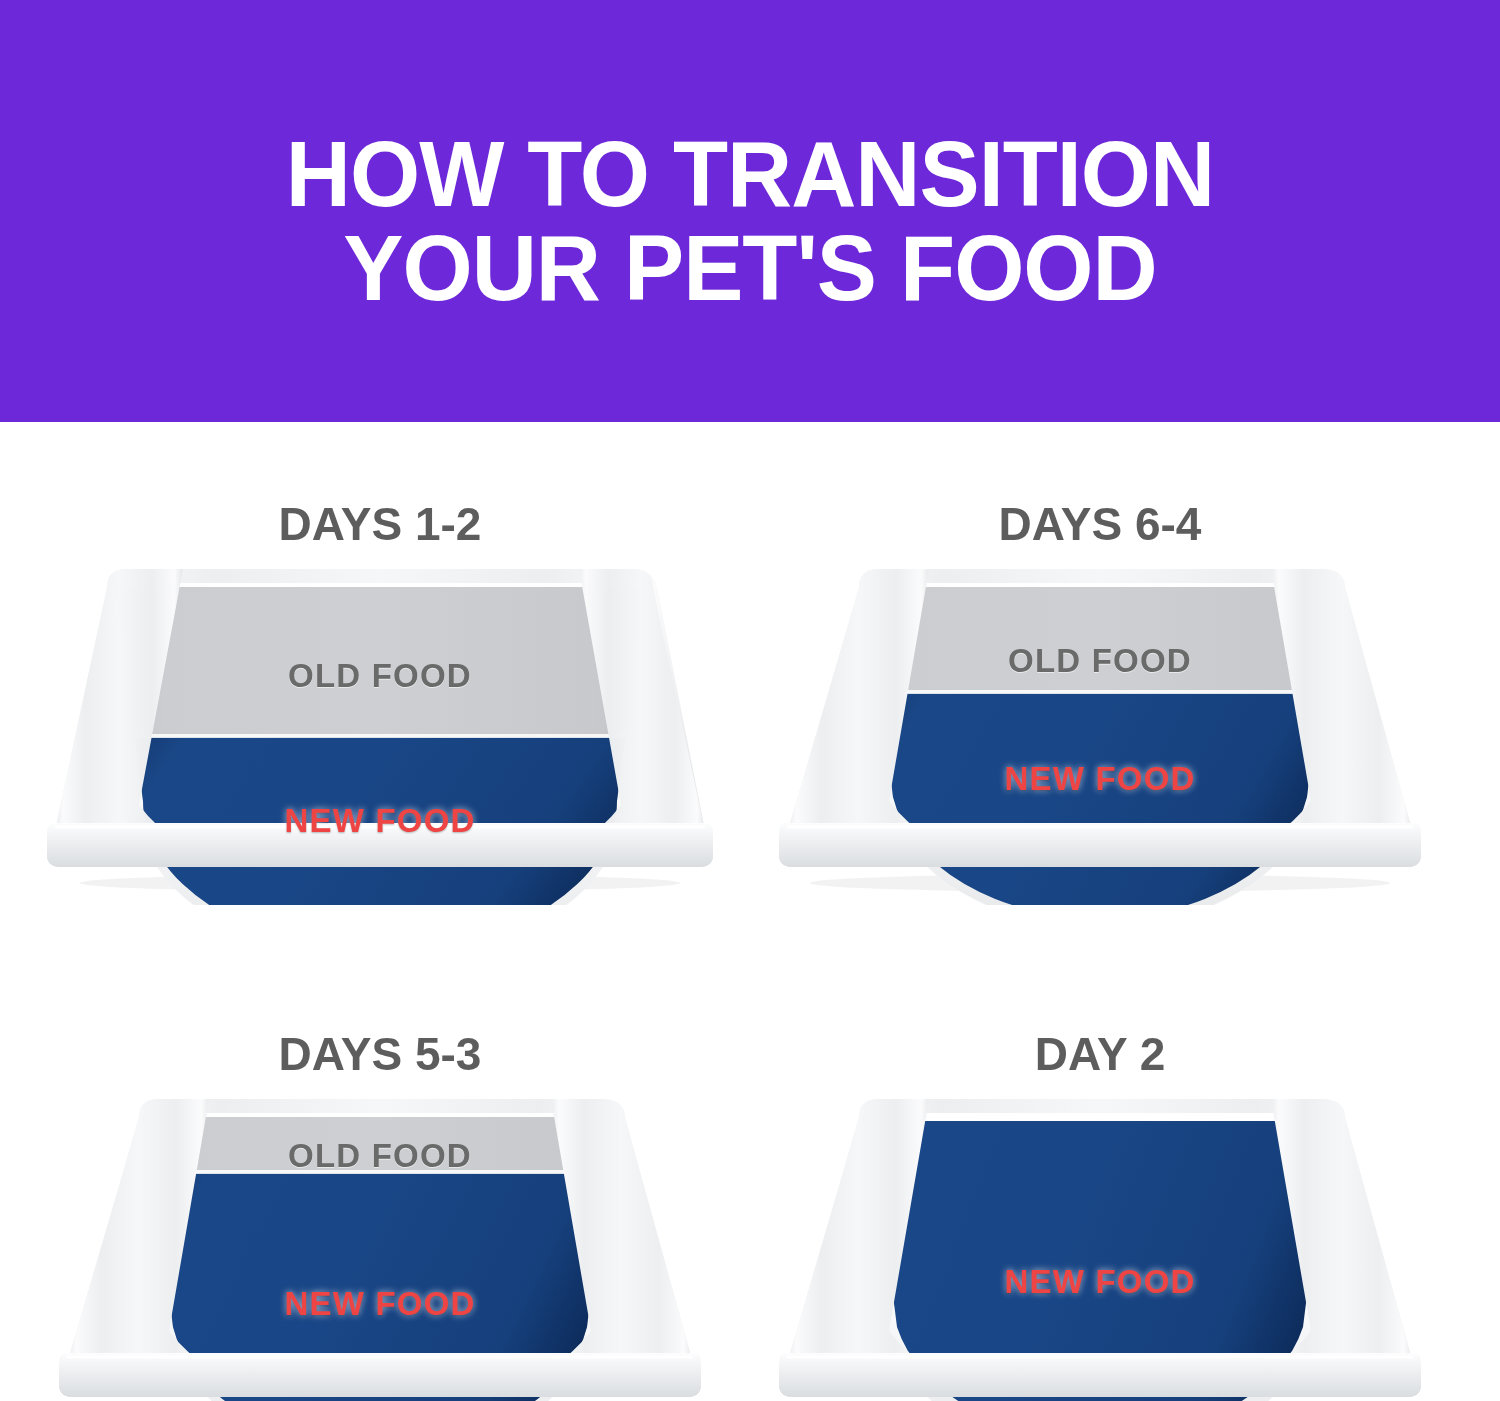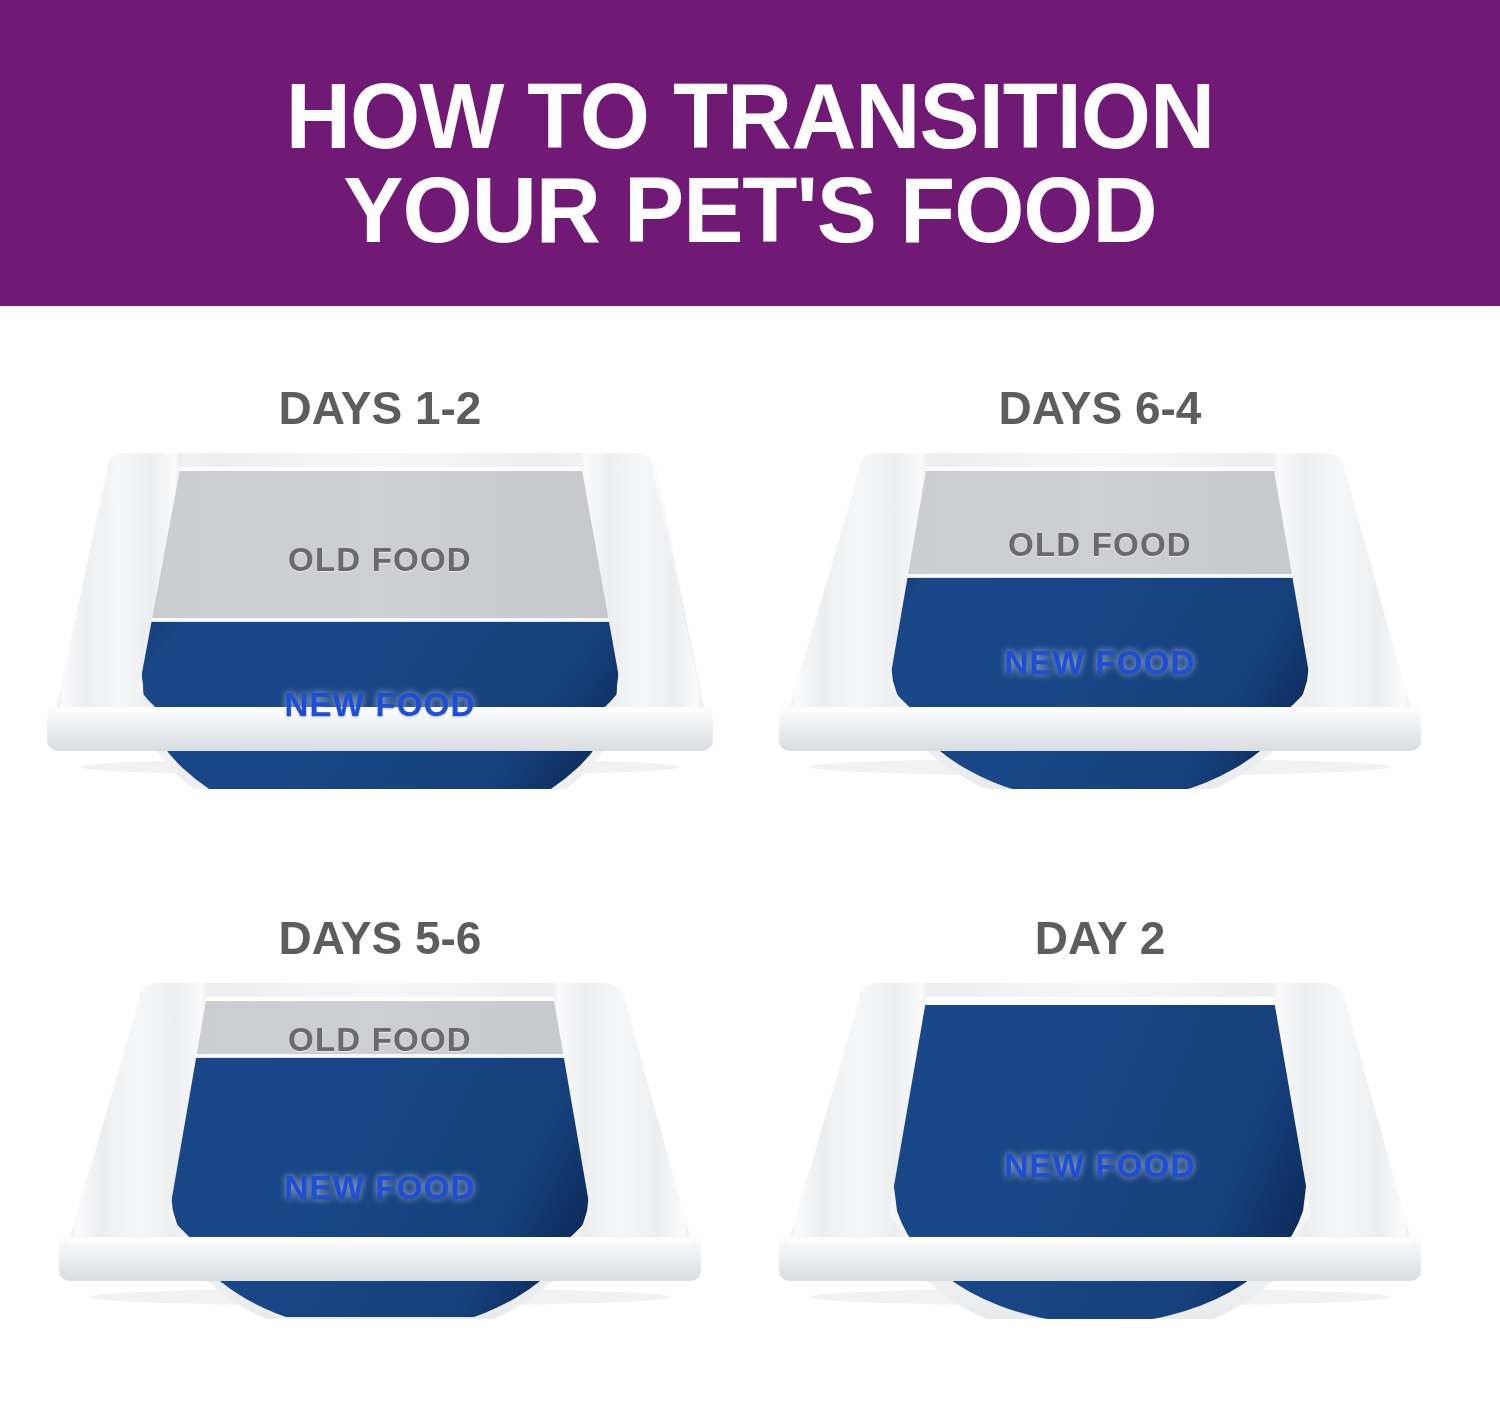--- a/index.html
+++ b/index.html
@@ -11,22 +11,22 @@
     width: 1500px;
     height: 1401px;
     font-family: "Liberation Sans", sans-serif;
     overflow: hidden;
     position: relative;
   }
 
   
   .header {
     width: 1500px;
-    height: 306px;
-    background: #701a75;
+    height: 422px;
+    background: #6d28d9;
     display: flex;
     align-items: center;
     justify-content: center;
     flex-direction: column;
     box-sizing: border-box;
     padding-top: 22px;
   }
   .header-title {
     color: #ffffff;
     font-family: "Liberation Sans", sans-serif;
@@ -88,21 +88,21 @@
     font-weight: bold;
     font-size: 33px;
     letter-spacing: 1.2px;
     pointer-events: none;
   }
   .label-old {
     color: #6a6a6a;
     text-shadow: 0 1px 0 rgba(255,255,255,0.55);
   }
   .label-new {
-    color: #1d4ed8;
+    color: #ef4444;
     text-shadow: 0 0 7px rgba(255,255,255,0.65), 0 1px 2px rgba(0,0,0,0.35);
   }
 </style>
 </head>
 <body>
 
 <div class="header">
   <div class="header-title">
     <span class="header-line">HOW TO TRANSITION</span>
     <span class="header-line">YOUR PET'S FOOD</span>
@@ -233,21 +233,21 @@
         <path d="M 590 22 Q 590 4 566 4 L 516 4 L 556 236 A 216 152 0 0 1 512 276 L 644 294 Q 664 294 660 276 Z" fill="url(#g1-stand)"></path>
         <path d="M 30 258 Q 24 258 24 272 L 24 290 Q 24 302 38 302 L 652 302 Q 666 302 666 290 L 666 272 Q 666 258 660 258 Z" fill="url(#g1-base)"></path>
         <path d="M 32 262 L 658 262" stroke="#ffffff" stroke-width="3" opacity="0.9" fill="none"></path>
       </svg>
       <div class="food-label label-old" style="top:77px">OLD FOOD</div>
       <div class="food-label label-new" style="top:195px">NEW FOOD</div>
     </div>
   </div>
 
   <div class="cell cell-2">
-    <div class="day-label">DAYS 5-6</div>
+    <div class="day-label">DAYS 5-3</div>
     <div class="bowl-wrap">
       <svg class="bowl-svg" width="690" height="340" viewBox="0 0 690 340">
         <defs>
           <linearGradient id="g2-stand" x1="0" y1="0" x2="1" y2="0">
             <stop offset="0%" stop-color="#e3e5e8"></stop>
             <stop offset="8%" stop-color="#fbfbfc"></stop>
             <stop offset="25%" stop-color="#eceef0"></stop>
             <stop offset="50%" stop-color="#f6f7f8"></stop>
             <stop offset="75%" stop-color="#eceef0"></stop>
             <stop offset="92%" stop-color="#fbfbfc"></stop>

